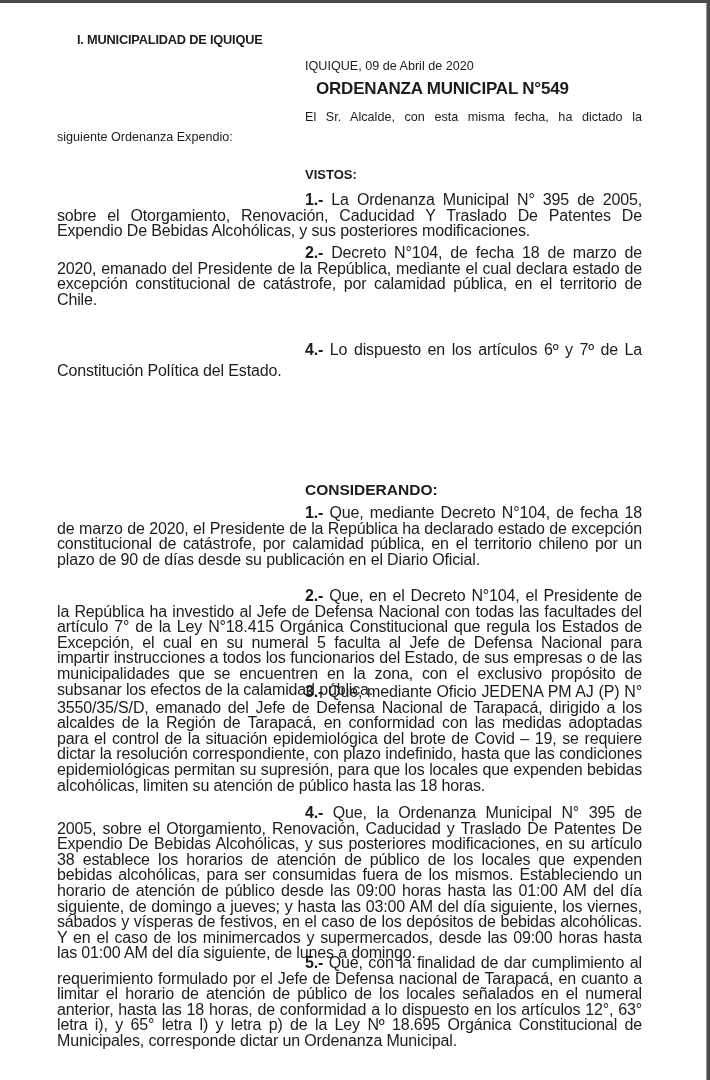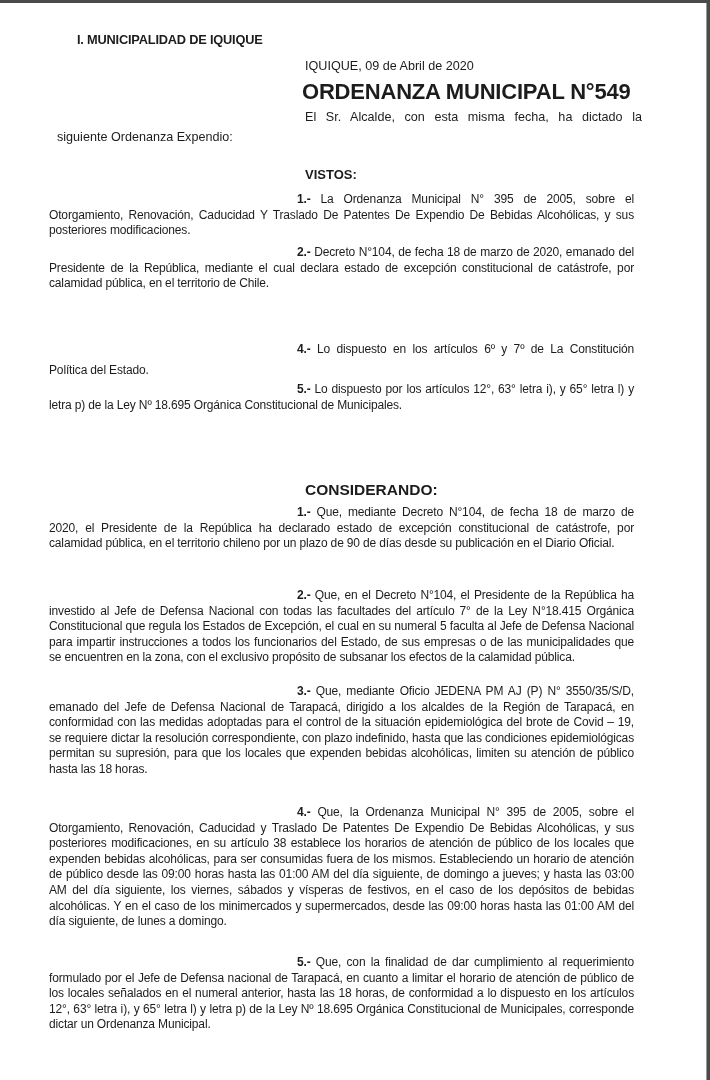--- a/index.html
+++ b/index.html
@@ -8,47 +8,46 @@
     background: #4a4a4a;
     font-family: "Liberation Sans", sans-serif;
     color: #1c1c1c;
   }
   .page {
     position: absolute; left: 0; top: 3px;
     width: 706px; height: 1077px;
     background: #ffffff;
     border-right: 1px solid #9a9a9a;
   }
-  .blk { position: absolute; left: 49px; width: 585px; font-size: 12px; line-height: 15.6px; letter-spacing: -0.15px; text-align: justify; text-align-last: left; }
+  .blk { position: absolute; left: 57px; width: 585px; font-size: 16px; line-height: 15.6px; letter-spacing: -0.15px; text-align: justify; text-align-last: left; }
   .blk .ind { display: inline-block; width: 248px; }
   .num { font-weight: bold; }
   .org { position: absolute; left: 77px; top: 29px; font-weight: bold; font-size: 12.8px; letter-spacing: -0.2px; }
   .date { position: absolute; left: 305px; top: 56px; font-size: 12.6px; }
-  .title { position: absolute; left: 302px; top: 76px; font-weight: bold; font-size: 22px; letter-spacing: -0.2px; }
+  .title { position: absolute; left: 316px; top: 76px; font-weight: bold; font-size: 17px; letter-spacing: -0.2px; }
   .intro1 { position: absolute; left: 305px; top: 107px; font-size: 12.6px; width: 337px; text-align: justify; text-align-last: justify; }
   .intro2 { position: absolute; left: 57px; top: 127px; font-size: 12.6px; }
   .h-vistos { position: absolute; left: 305px; top: 164px; font-weight: bold; font-size: 13px; text-align: right; }
   .h-consid { position: absolute; left: 305px; top: 478px; font-weight: bold; font-size: 15.5px; }
 </style>
 </head>
 <body>
 
 <div class="page">
   <div class="org">I. MUNICIPALIDAD DE IQUIQUE</div>
   <div class="date">IQUIQUE, 09 de Abril de 2020</div>
   <div class="title">ORDENANZA MUNICIPAL N°549</div>
   <div class="intro1">El Sr. Alcalde, con esta misma fecha, ha dictado la</div>
   <div class="intro2">siguiente Ordenanza Expendio:</div>
 
   <div class="h-vistos">VISTOS:</div>
 
   <div class="blk" style="top:189px"><span class="ind"></span><span class="num">1.-</span><span> La Ordenanza Municipal N° 395 de 2005, sobre el Otorgamiento, Renovación, Caducidad Y Traslado De Patentes De Expendio De Bebidas Alcohólicas, y sus posteriores modificaciones.</span></div>
   <div class="blk" style="top:242px"><span class="ind"></span><span class="num">2.-</span><span> Decreto N°104, de fecha 18 de marzo de 2020, emanado del Presidente de la República, mediante el cual declara estado de excepción constitucional de catástrofe, por calamidad pública, en el territorio de Chile.</span></div>
   <div class="blk" style="top:336px; line-height:21px;"><span class="ind"></span><span class="num">4.-</span><span> Lo dispuesto en los artículos 6º y 7º de La Constitución Política del Estado.</span></div>
-  <div class="blk" style="top:379px"><span class="ind"></span><span class="num">5.-</span><span> Lo dispuesto por los artículos 12°, 63° letra i), y 65° letra l) y letra p) de la Ley Nº 18.695 Orgánica Constitucional de Municipales.</span></div>
 
   <div class="h-consid">CONSIDERANDO:</div>
 
   <div class="blk" style="top:502px"><span class="ind"></span><span class="num">1.-</span><span> Que, mediante Decreto N°104, de fecha 18 de marzo de 2020, el Presidente de la República ha declarado estado de excepción constitucional de catástrofe, por calamidad pública, en el territorio chileno por un plazo de 90 de días desde su publicación en el Diario Oficial.</span></div>
   <div class="blk" style="top:585px"><span class="ind"></span><span class="num">2.-</span><span> Que, en el Decreto N°104, el Presidente de la República ha investido al Jefe de Defensa Nacional con todas las facultades del artículo 7° de la Ley N°18.415 Orgánica Constitucional que regula los Estados de Excepción, el cual en su numeral 5 faculta al Jefe de Defensa Nacional para impartir instrucciones a todos los funcionarios del Estado, de sus empresas o de las municipalidades que se encuentren en la zona, con el exclusivo propósito de subsanar los efectos de la calamidad pública.</span></div>
   <div class="blk" style="top:681px"><span class="ind"></span><span class="num">3.-</span><span> Que, mediante Oficio JEDENA PM AJ (P) N° 3550/35/S/D, emanado del Jefe de Defensa Nacional de Tarapacá, dirigido a los alcaldes de la Región de Tarapacá, en conformidad con las medidas adoptadas para el control de la situación epidemiológica del brote de Covid – 19, se requiere dictar la resolución correspondiente, con plazo indefinido, hasta que las condiciones epidemiológicas permitan su supresión, para que los locales que expenden bebidas alcohólicas, limiten su atención de público hasta las 18 horas.</span></div>
   <div class="blk" style="top:802px"><span class="ind"></span><span class="num">4.-</span><span> Que, la Ordenanza Municipal N° 395 de 2005, sobre el Otorgamiento, Renovación, Caducidad y Traslado De Patentes De Expendio De Bebidas Alcohólicas, y sus posteriores modificaciones, en su artículo 38 establece los horarios de atención de público de los locales que expenden bebidas alcohólicas, para ser consumidas fuera de los mismos.  Estableciendo un horario de atención de público desde las 09:00 horas hasta las 01:00 AM del día siguiente, de domingo a jueves; y hasta las 03:00 AM del día siguiente, los viernes, sábados y vísperas de festivos, en el caso de los depósitos de bebidas alcohólicas. Y en el caso de los minimercados y supermercados, desde las 09:00 horas hasta las 01:00 AM del día siguiente, de lunes a domingo.</span></div>
   <div class="blk" style="top:952px"><span class="ind"></span><span class="num">5.-</span><span> Que, con la finalidad de dar cumplimiento al requerimiento formulado por el Jefe de Defensa nacional de Tarapacá, en cuanto a limitar el horario de atención de público de los locales señalados en el numeral anterior, hasta las 18 horas, de conformidad a lo dispuesto en los artículos 12°, 63° letra i), y 65° letra l) y letra p) de la Ley Nº 18.695 Orgánica Constitucional de Municipales, corresponde dictar un Ordenanza Municipal.</span></div>
 </div>
 

